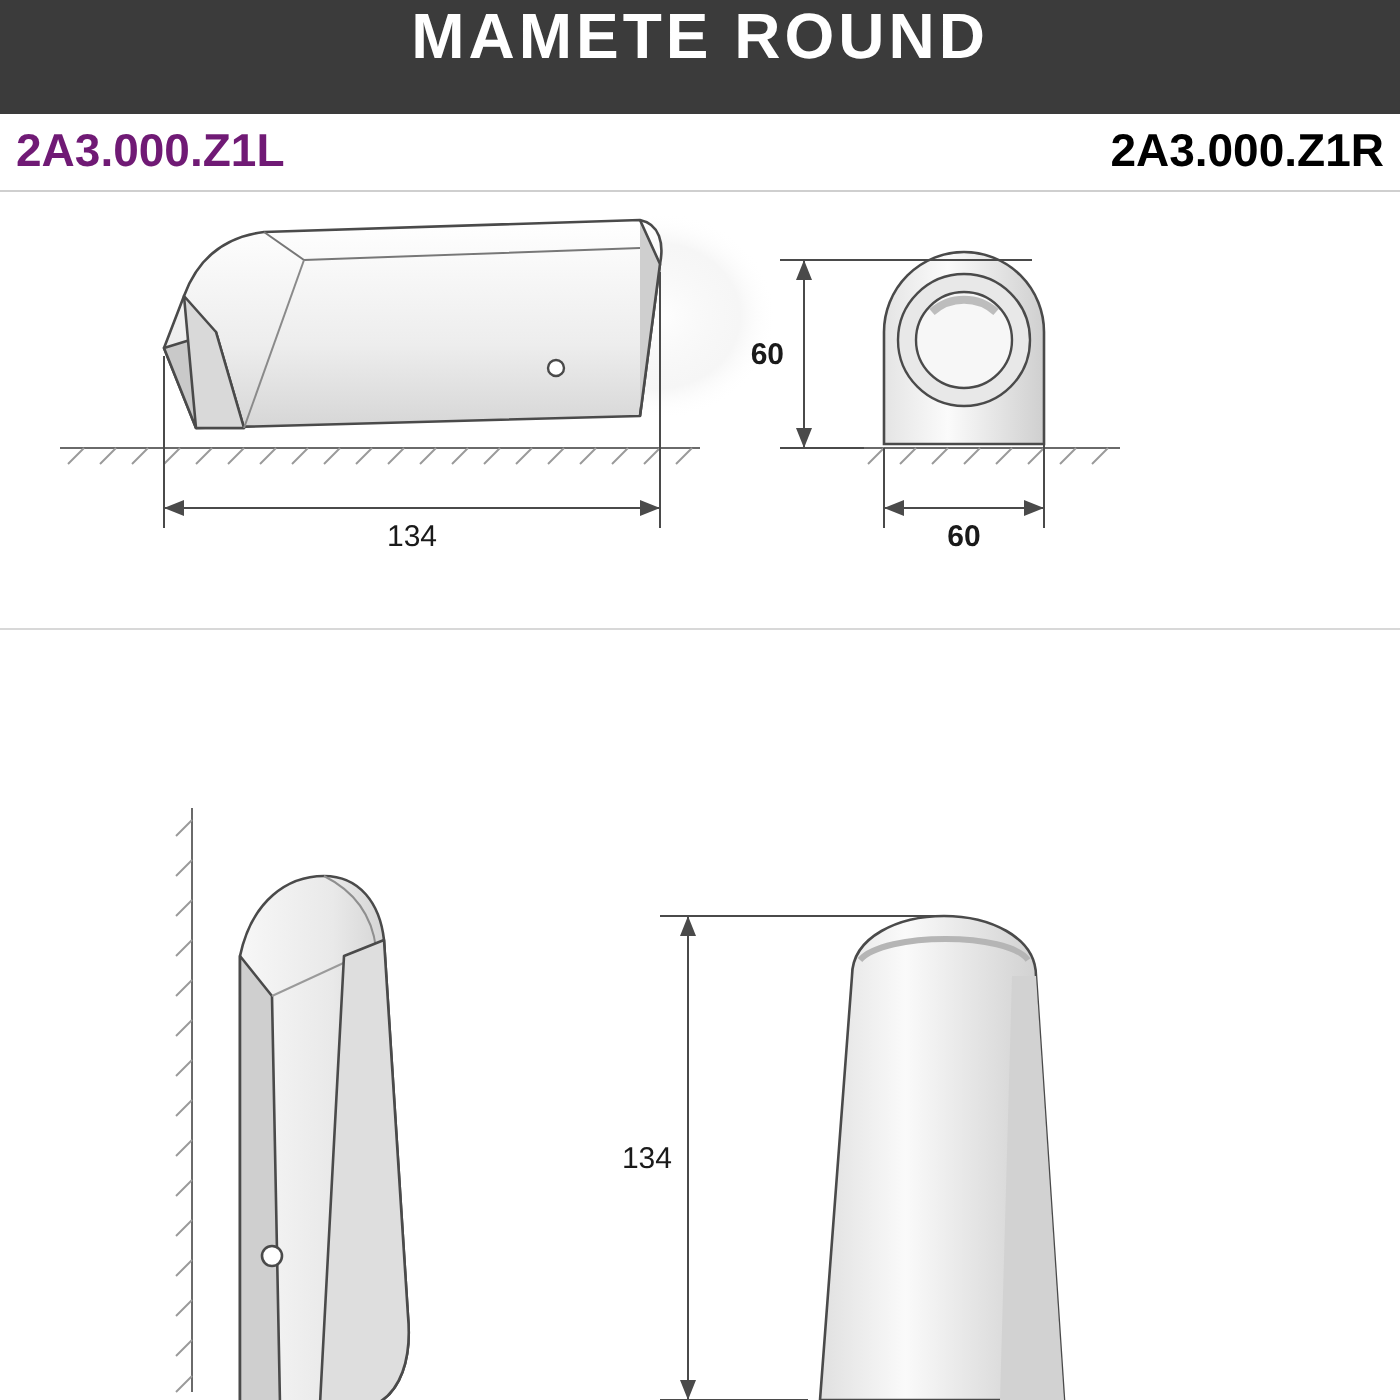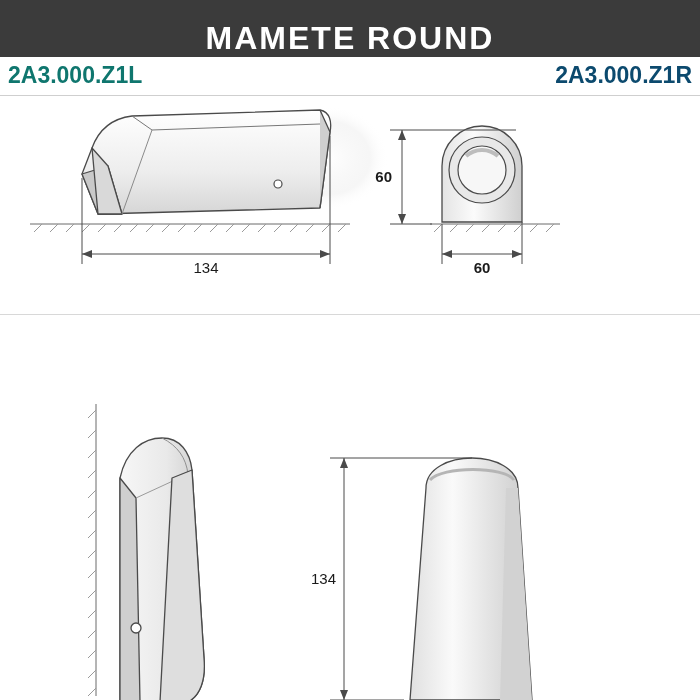--- a/index.html
+++ b/index.html
@@ -22,21 +22,21 @@
   }
   
   .title-bar {
     position: absolute;
     left: 0;
     top: 0;
     width: 700px;
     height: 57px;
     background: #3b3b3b;
     display: flex;
-    align-items: flex-end;
+    align-items: flex-start;
     justify-content: center;
   }
   .title-text {
     color: #ffffff;
     font-size: 32px;
     font-weight: bold;
     letter-spacing: 2px;
   }
   .code-bar {
     position: absolute;
@@ -46,30 +46,30 @@
     height: 38px;
     background: #ffffff;
     border-bottom: 1px solid #cfcfcf;
   }
   .code-left {
     position: absolute;
     left: 8px;
     top: 5px;
     font-size: 23px;
     font-weight: bold;
-    color: #0f766e;
+    color: #701a75;
     letter-spacing: 0px;
   }
   .code-right {
     position: absolute;
     right: 8px;
     top: 5px;
     font-size: 23px;
     font-weight: bold;
-    color: #0c4a6e;
+    color: #000000;
     letter-spacing: 0px;
   }
   
   .drawings {
     position: absolute;
     left: 0;
     top: 96px;
     width: 700px;
     height: 604px;
   }

